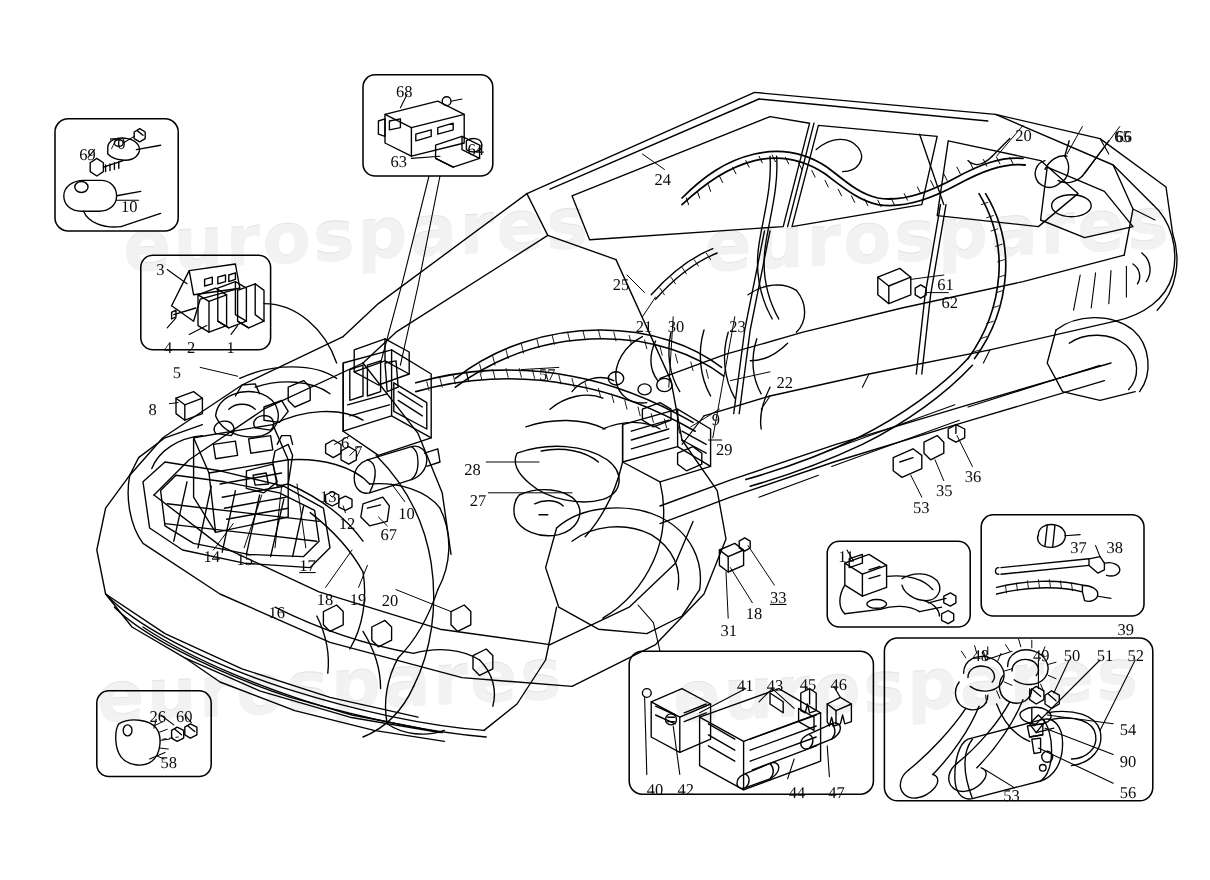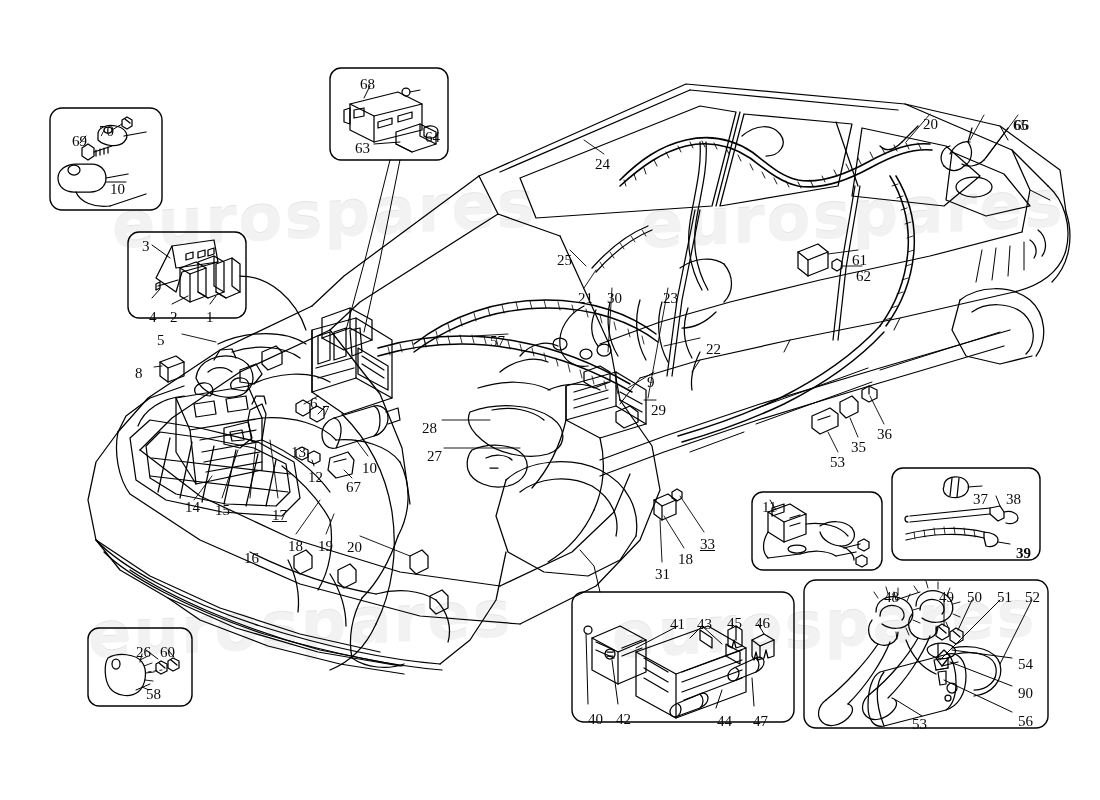--- a/index.html
+++ b/index.html
@@ -765,21 +765,21 @@
       <div class="lbl" style="left: 651px; top: 403px;">29</div>
       <div class="lbl" style="left: 607px; top: 291px;">30</div>
       <div class="lbl" style="left: 655px; top: 567px;">31</div>
       <div class="lbl" style="left: 678px; top: 552px;">18</div>
       <div class="lbl" style="left: 700px; top: 537px; text-decoration: underline;">33</div>
       <div class="lbl" style="left: 830px; top: 455px;">53</div>
       <div class="lbl" style="left: 851px; top: 440px;">35</div>
       <div class="lbl" style="left: 877px; top: 427px;">36</div>
       <div class="lbl" style="left: 973px; top: 492px;">37</div>
       <div class="lbl" style="left: 1006px; top: 492px;">38</div>
-      <div class="lbl" style="left: 1016px; top: 546px; font-weight: bold;">39</div>
+      <div class="lbl" style="left: 1016px; top: 566px;">39</div>
       <div class="lbl" style="left: 588px; top: 712px;">40</div>
       <div class="lbl" style="left: 670px; top: 617px;">41</div>
       <div class="lbl" style="left: 616px; top: 712px;">42</div>
       <div class="lbl" style="left: 697px; top: 617px;">43</div>
       <div class="lbl" style="left: 717px; top: 714px;">44</div>
       <div class="lbl" style="left: 727px; top: 616px;">45</div>
       <div class="lbl" style="left: 755px; top: 616px;">46</div>
       <div class="lbl" style="left: 753px; top: 714px;">47</div>
       <div class="lbl" style="left: 884px; top: 590px;">48</div>
       <div class="lbl" style="left: 939px; top: 590px;">49</div>

